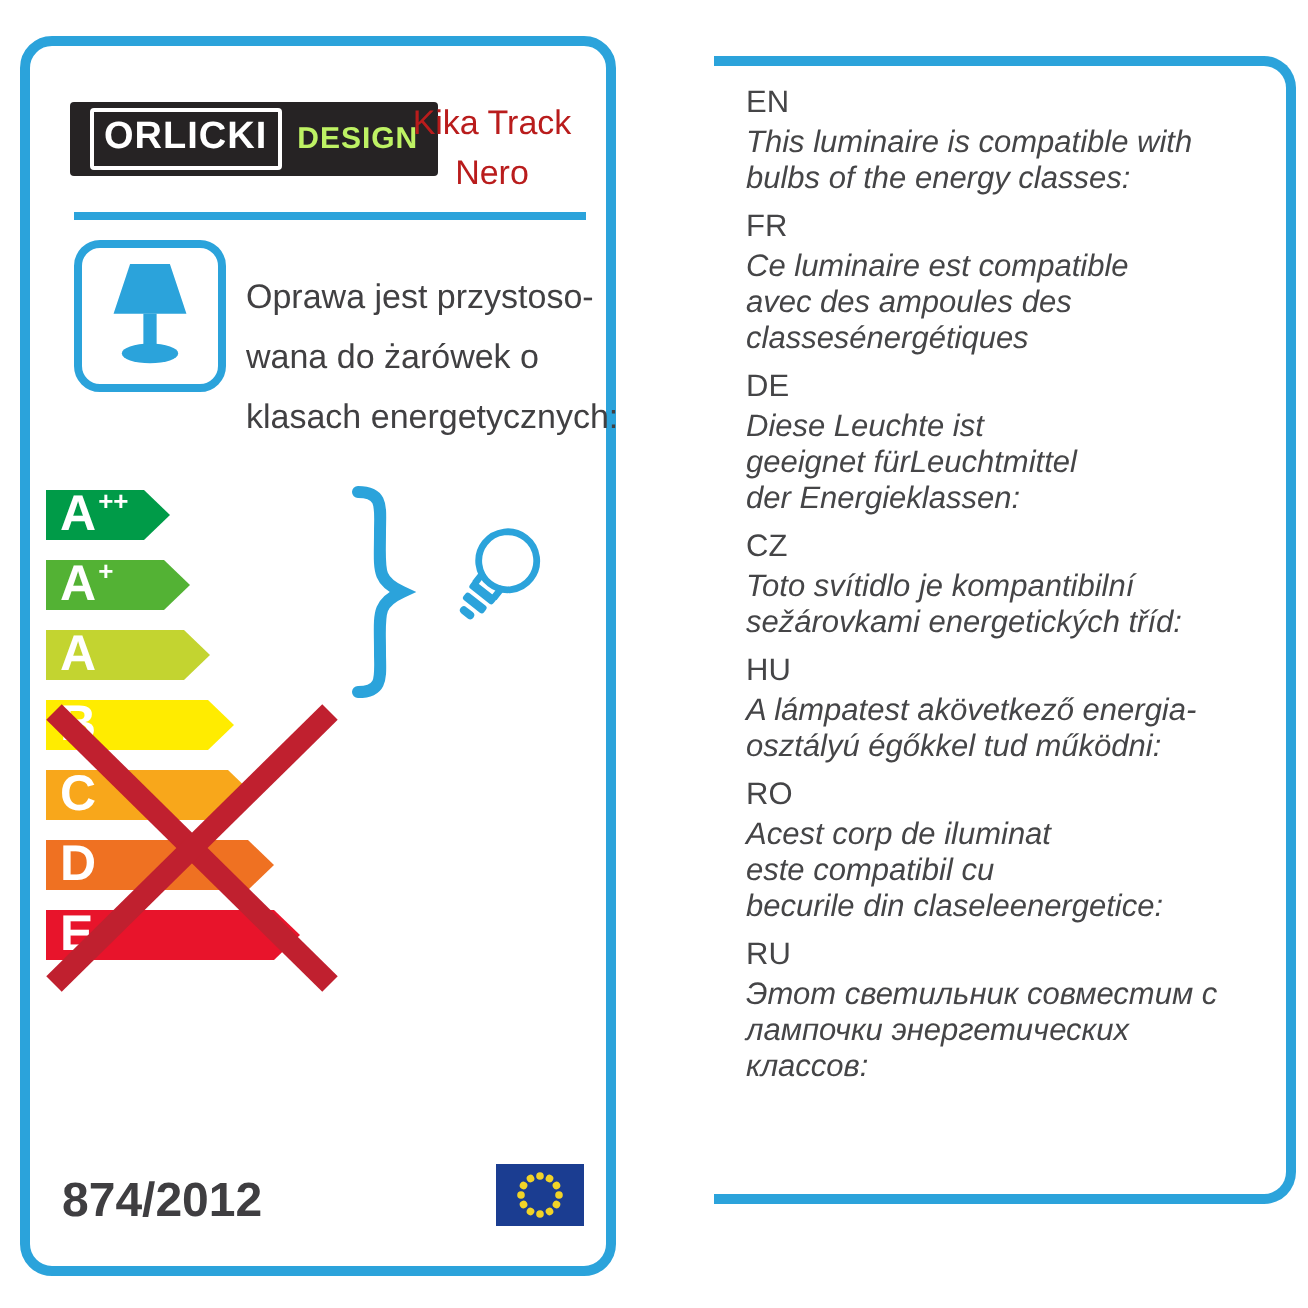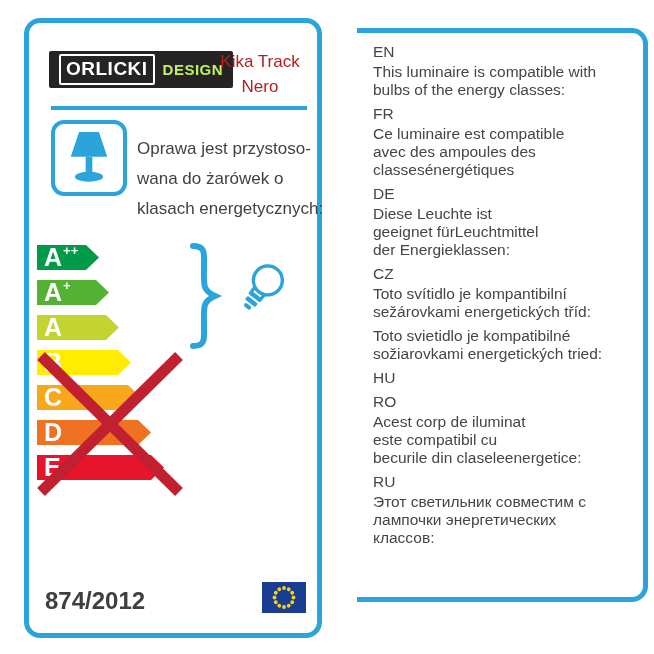--- a/index.html
+++ b/index.html
@@ -2,21 +2,21 @@
 <html><head>
 <meta charset="utf-8">
 <style>
   html,body{margin:0;padding:0;}
   body{
     width:654px;height:654px;position:relative;background:#ffffff;
     font-family:"Liberation Sans", sans-serif;color:#434244;overflow:hidden;
   }
   
   .left-panel{
-    position:absolute;left:24px;top:18px;width:298px;height:620px;
+    position:absolute;left:10px;top:18px;width:298px;height:620px;
     border:5px solid #2BA3DB;border-radius:16px;box-sizing:border-box;background:#fff;
   }
   .logo{
     position:absolute;left:20px;top:28px;height:37px;background:#262324;
     display:flex;align-items:center;padding:0 10px;border-radius:2px;
   }
   .logo .orlicki{
     color:#fff;font-weight:700;font-size:19px;letter-spacing:.5px;
     border:2.5px solid #fff;padding:2px 5px 3px 5px;border-radius:2px;
   }
@@ -52,21 +52,21 @@
   .eu-flag{position:absolute;right:11px;bottom:20px;width:44px;height:31px;}
   
   .right-panel{
     position:absolute;left:357px;top:28px;width:291px;height:574px;box-sizing:border-box;
     border:5px solid #2BA3DB;border-left:none;border-radius:0 16px 16px 0;
     padding:10px 8px 8px 16px;background:#fff;
   }
   .lang{margin-top:6px;}
   .lang:first-child{margin-top:0;}
   .lcode{font-size:15.5px;line-height:18px;color:#454547;margin-bottom:2px;}
-  .ltext{font-size:15.5px;line-height:18px;color:#454547;white-space:pre-line;}
+  .ltext{font-size:15.5px;line-height:18px;color:#454547;white-space:pre-line;font-style:italic;}
 </style>
 </head>
 <body>
 
 <div class="left-panel">
 
   <div class="logo">
     <span class="orlicki">ORLICKI</span>
     <span class="design">DESIGN</span>
   </div>
@@ -184,25 +184,25 @@
         <div class="ltext">Diese Leuchte ist
 geeignet fürLeuchtmittel
 der Energieklassen:</div>
       </div>
       <div class="lang">
         <div class="lcode">CZ</div>
         <div class="ltext">Toto svítidlo je kompantibilní
 sežárovkami energetických tříd:</div>
       </div>
       <div class="lang">
-        <div class="ltext">Toto svietidlo je kompatibilné
-sožiarovkami energetických tried:</div>
       </div>
       <div class="lang">
         <div class="lcode">HU</div>
+        <div class="ltext">A lámpatest akövetkező energia-
+osztályú égőkkel tud működni:</div>
       </div>
       <div class="lang">
         <div class="lcode">RO</div>
         <div class="ltext">Acest corp de iluminat
 este compatibil cu
 becurile din claseleenergetice:</div>
       </div>
       <div class="lang">
         <div class="lcode">RU</div>
         <div class="ltext">Этот светильник совместим с

